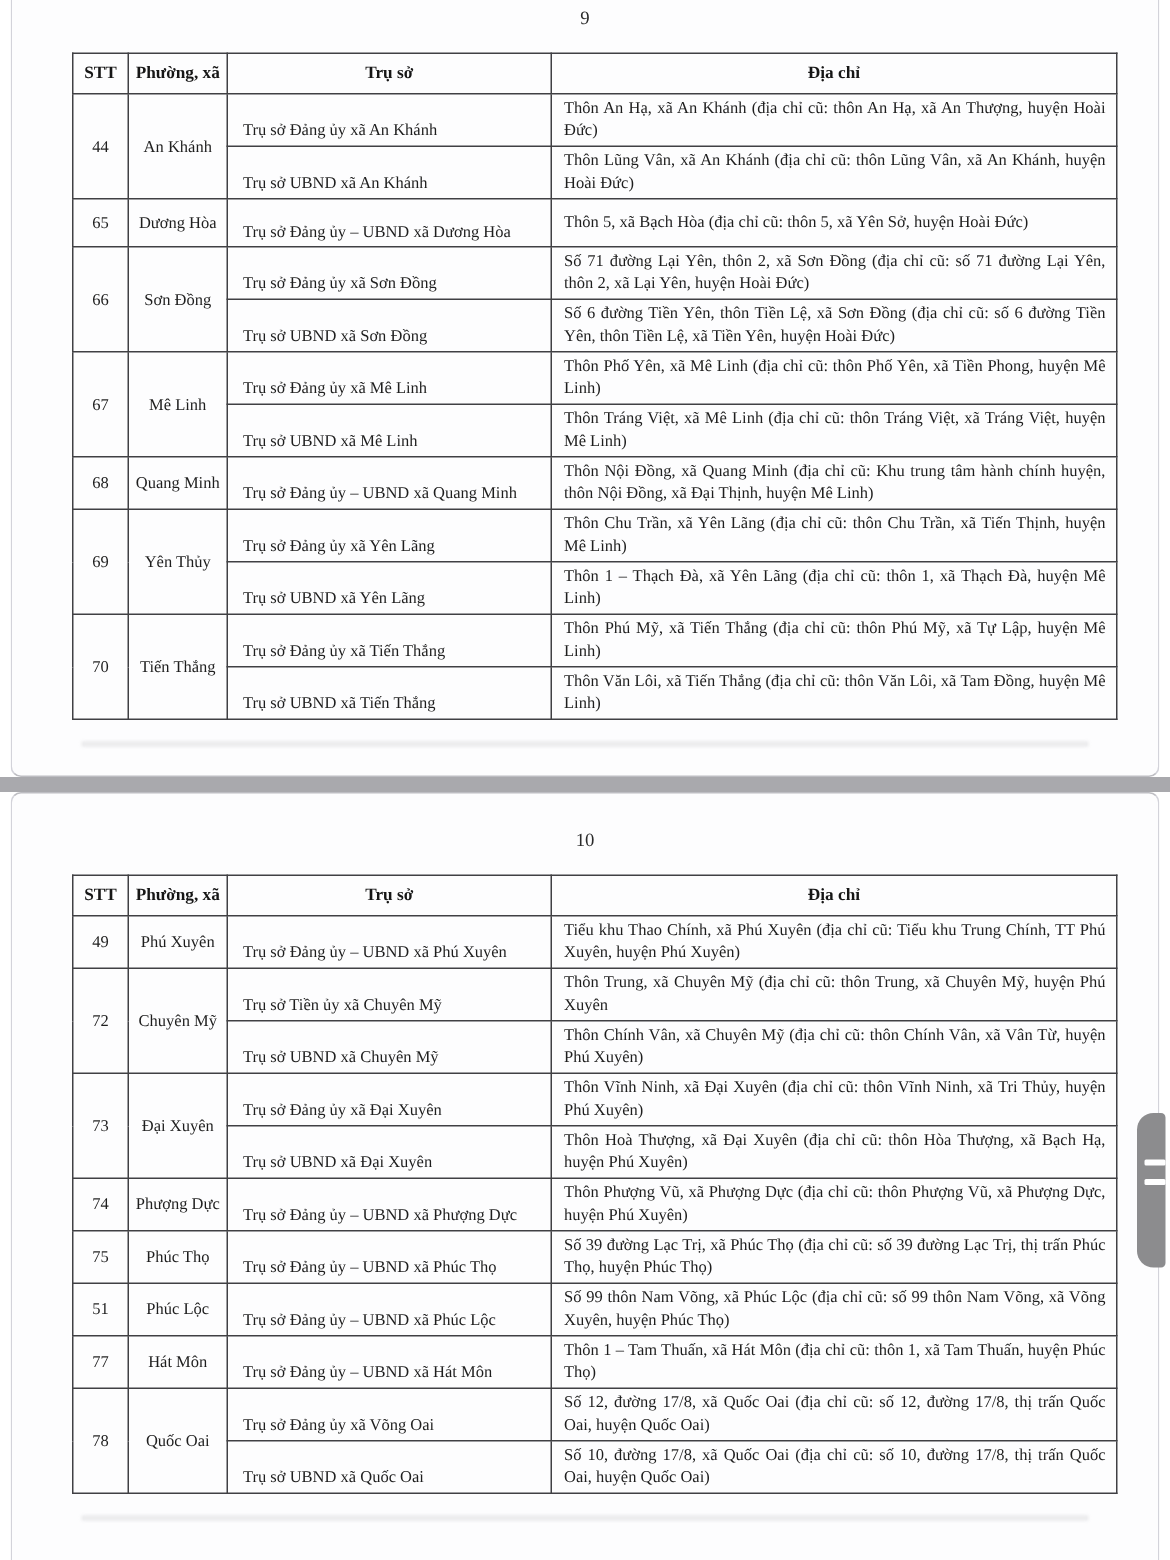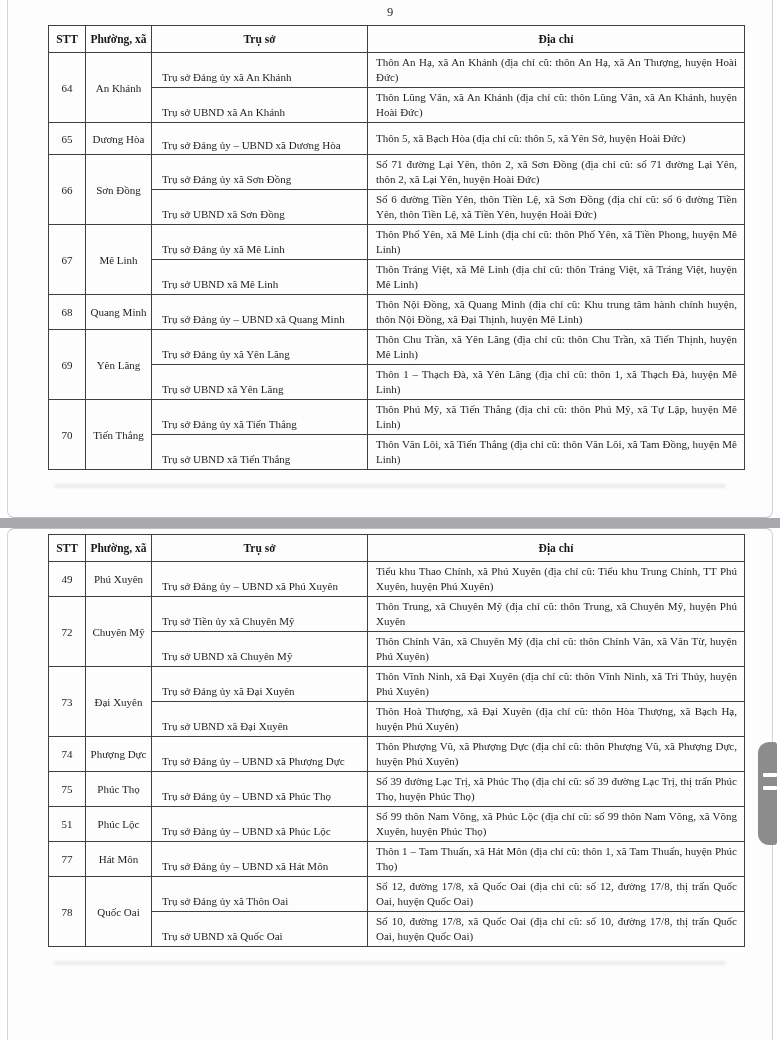--- a/index.html
+++ b/index.html
@@ -38,21 +38,21 @@
     font-size: 12.5px;
     color: #2a2a2a;
   }
   #page9 .page-number { padding-top: 5px; }
   #page10 .page-number { padding-top: 24px; }
 
   table.doc {
     border-collapse: collapse;
     table-layout: fixed;
     margin-left: 40px;
-    margin-top: 5px;
+    margin-top: 15px;
     width: 697px;
     background: transparent;
   }
   table.doc th, table.doc td {
     border: 1px solid #404044;
     vertical-align: middle;
   }
   table.doc th {
     font-weight: bold;
     font-size: 11.5px;
@@ -122,21 +122,21 @@
       <thead>
           <tr>
             <th>STT</th>
             <th>Phường, xã</th>
             <th>Trụ sở</th>
             <th>Địa chỉ</th>
           </tr>
         </thead>
       <tbody>
           <tr>
-            <td rowspan="2" class="stt">64</td>
+            <td rowspan="2" class="stt">44</td>
             <td rowspan="2" class="ward">An Khánh</td>
             <td class="office">Trụ sở Đảng ủy xã An Khánh</td>
             <td class="address">Thôn An Hạ, xã An Khánh (địa chỉ cũ: thôn An Hạ, xã An Thượng, huyện Hoài Đức)</td>
           </tr>
           <tr>
             <td class="office">Trụ sở UBND xã An Khánh</td>
             <td class="address">Thôn Lũng Vân, xã An Khánh (địa chỉ cũ: thôn Lũng Vân, xã An Khánh, huyện Hoài Đức)</td>
           </tr>
           <tr>
             <td rowspan="1" class="stt">65</td>
@@ -165,21 +165,21 @@
             <td class="address">Thôn Tráng Việt, xã Mê Linh (địa chỉ cũ: thôn Tráng Việt, xã Tráng Việt, huyện Mê Linh)</td>
           </tr>
           <tr>
             <td rowspan="1" class="stt">68</td>
             <td rowspan="1" class="ward">Quang Minh</td>
             <td class="office">Trụ sở Đảng ủy – UBND xã Quang Minh</td>
             <td class="address">Thôn Nội Đồng, xã Quang Minh (địa chỉ cũ: Khu trung tâm hành chính huyện, thôn Nội Đồng, xã Đại Thịnh, huyện Mê Linh)</td>
           </tr>
           <tr>
             <td rowspan="2" class="stt">69</td>
-            <td rowspan="2" class="ward">Yên Lãng</td>
+            <td rowspan="2" class="ward">Yên Thủy</td>
             <td class="office">Trụ sở Đảng ủy xã Yên Lãng</td>
             <td class="address">Thôn Chu Trần, xã Yên Lãng (địa chỉ cũ: thôn Chu Trần, xã Tiến Thịnh, huyện Mê Linh)</td>
           </tr>
           <tr>
             <td class="office">Trụ sở UBND xã Yên Lãng</td>
             <td class="address">Thôn 1 – Thạch Đà, xã Yên Lãng (địa chỉ cũ: thôn 1, xã Thạch Đà, huyện Mê Linh)</td>
           </tr>
           <tr>
             <td rowspan="2" class="stt">70</td>
             <td rowspan="2" class="ward">Tiến Thắng</td>
@@ -191,20 +191,21 @@
             <td class="address">Thôn Văn Lôi, xã Tiến Thắng (địa chỉ cũ: thôn Văn Lôi, xã Tam Đồng, huyện Mê Linh)</td>
           </tr>
         </tbody>
     </table>
     <div class="scan-smudge"></div>
   </section>
 
   <div class="page-gap"></div>
 
   <section class="page" id="page10">
+    <div class="page-number">10</div>
     <table class="doc">
       <colgroup>
         <col class="c0">
           <col class="c1">
           <col class="c2">
           <col class="c3">
       </colgroup>
       <thead>
           <tr>
             <th>STT</th>
@@ -260,21 +261,21 @@
           </tr>
           <tr>
             <td rowspan="1" class="stt">77</td>
             <td rowspan="1" class="ward">Hát Môn</td>
             <td class="office">Trụ sở Đảng ủy – UBND xã Hát Môn</td>
             <td class="address">Thôn 1 – Tam Thuấn, xã Hát Môn (địa chỉ cũ: thôn 1, xã Tam Thuấn, huyện Phúc Thọ)</td>
           </tr>
           <tr>
             <td rowspan="2" class="stt">78</td>
             <td rowspan="2" class="ward">Quốc Oai</td>
-            <td class="office">Trụ sở Đảng ủy xã Thôn Oai</td>
+            <td class="office">Trụ sở Đảng ủy xã Võng Oai</td>
             <td class="address">Số 12, đường 17/8, xã Quốc Oai (địa chỉ cũ: số 12, đường 17/8, thị trấn Quốc Oai, huyện Quốc Oai)</td>
           </tr>
           <tr>
             <td class="office">Trụ sở UBND xã Quốc Oai</td>
             <td class="address">Số 10, đường 17/8, xã Quốc Oai (địa chỉ cũ: số 10, đường 17/8, thị trấn Quốc Oai, huyện Quốc Oai)</td>
           </tr>
         </tbody>
     </table>
     <div class="scan-smudge"></div>
   </section>

